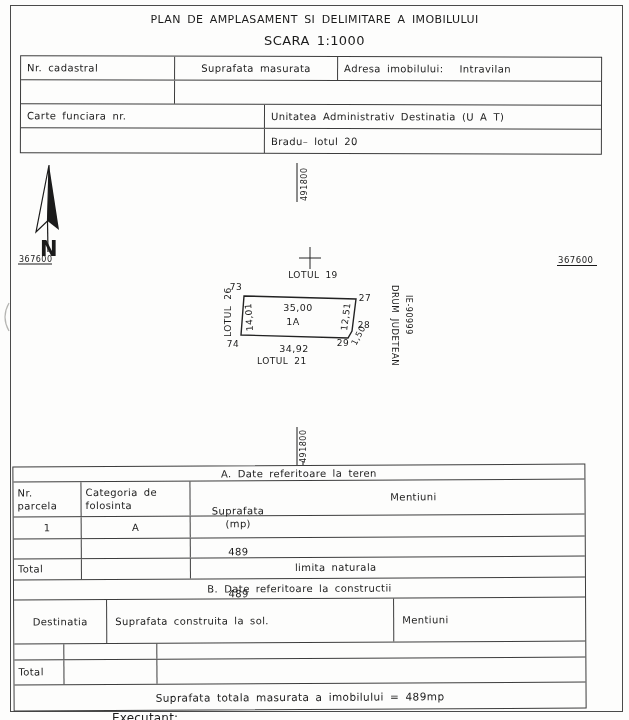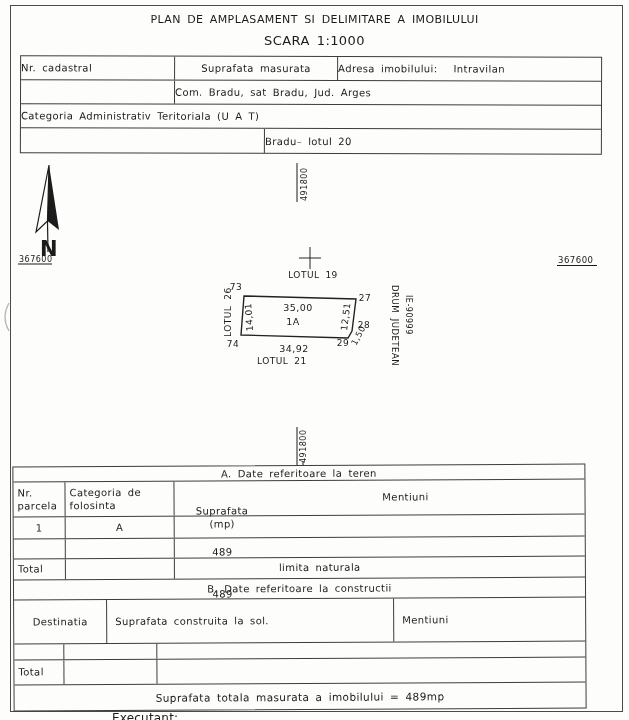--- a/index.html
+++ b/index.html
@@ -8,41 +8,41 @@
   .frame{position:absolute;left:10px;top:5px;width:611px;height:705px;border:1px solid #4a4a4a;}
   .title-wrap{position:absolute;left:0;top:13px;width:629px;text-align:center;}
   .t1{font-size:11px;}
   .t2{font-size:13px;margin-top:7px;}
 
   
   .info{position:absolute;left:20px;top:56px;width:582px;border:1px solid #3d3d3d;
         transform:rotate(.15deg);box-sizing:border-box;font-size:10px;}
   .irow{display:flex;height:24px;box-sizing:border-box;border-bottom:1px solid #3d3d3d;}
   .irow:last-child{border-bottom:none;}
-  .ic{display:flex;align-items:center;box-sizing:border-box;border-right:1px solid #3d3d3d;}
+  .ic{display:flex;align-items:center;padding-left:6px;box-sizing:border-box;border-right:1px solid #3d3d3d;}
   .ic.last{border-right:none;}
   .ic.center{justify-content:center;padding-left:0;}
   .w1{width:154px;} .w2{width:163px;} .w3{flex:1;} .w4{width:244px;}
   .gap{display:inline-block;width:16px;}
 
   
   .mapsvg{position:absolute;left:0;top:155px;}
   .mapsvg text{fill:#1b1b1b;font-family:"DejaVu Sans",sans-serif;letter-spacing:.5px;}
 
   
   .tbl{position:absolute;left:13px;top:465px;width:573px;border:1px solid #3d3d3d;
        transform:rotate(-.3deg);box-sizing:border-box;font-size:10px;}
   .trow{display:flex;box-sizing:border-box;border-bottom:1px solid #3d3d3d;}
   .trow:last-child{border-bottom:none;}
   .tc{display:flex;align-items:center;justify-content:center;text-align:center;
       box-sizing:border-box;border-right:1px solid #3d3d3d;flex-direction:column;line-height:1.35;}
   .tc.last{border-right:none;}
   .tc.left{align-items:flex-start;justify-content:center;padding-left:4px;text-align:left;}
   .tc.hleft{flex-direction:row;justify-content:flex-start;padding-left:8px;}
-  .aw1{width:52px;} .aw2{width:109px;} .aw3{width:96px;margin-top:36px;} .awm{flex:1;}
+  .aw1{width:68px;} .aw2{width:109px;} .aw3{width:96px;margin-top:36px;} .awm{flex:1;}
   .bw1{width:50px;} .bw2{width:93px;} .bw3{width:287px;} .bwm{flex:1;}
   .h15{height:15px;} .h35{height:35px;} .h22{height:22px;} .h20{height:20px;}
   .h21{height:21px;} .h44{height:44px;} .h16{height:16px;} .h25{height:25px;}
   .rowtitle{justify-content:center;align-items:center;display:flex;}
   .mentA{padding-right:44px;}
   .foot{font-size:10.5px;}
   .exec{position:absolute;left:112px;top:711px;font-size:12px;font-weight:normal;letter-spacing:.2px;}
 </style>
 </head>
 <body>
@@ -60,24 +60,24 @@
       <div class="ic w1">Nr. cadastral</div>
       <div class="ic w2 center">Suprafata masurata</div>
       <div class="ic w3 last">
         <span>Adresa imobilului:</span>
           <span class="gap"></span>
         <span>Intravilan</span>
       </div>
     </div>
     <div class="irow">
       <div class="ic w1"></div>
-      <div class="ic w3 last">Com. Bradu, sat Bradu, Jud. Arges</div>
     </div>
     <div class="irow">
-      <div class="ic w3 last">Categoria Administrativ Teritoriala (U A T)</div>
+      <div class="ic w4">Carte funciara nr.</div>
+      <div class="ic w3 last">Unitatea Administrativ Destinatia (U A T)</div>
     </div>
     <div class="irow">
       <div class="ic w4"></div>
       <div class="ic w3 last">Bradu– lotul 20</div>
     </div>
   </div>
 
   <svg class="mapsvg" width="629" height="312" viewBox="0 0 629 312">
 
     <g>

